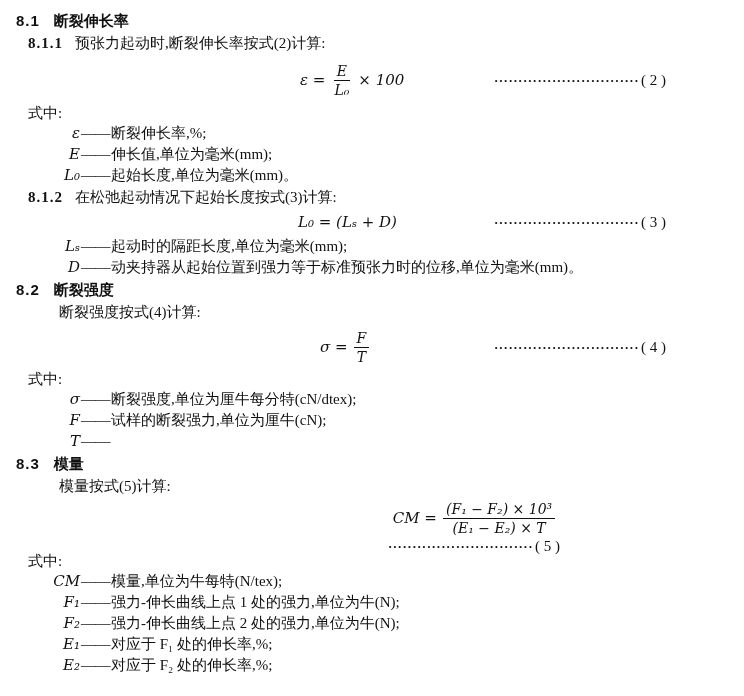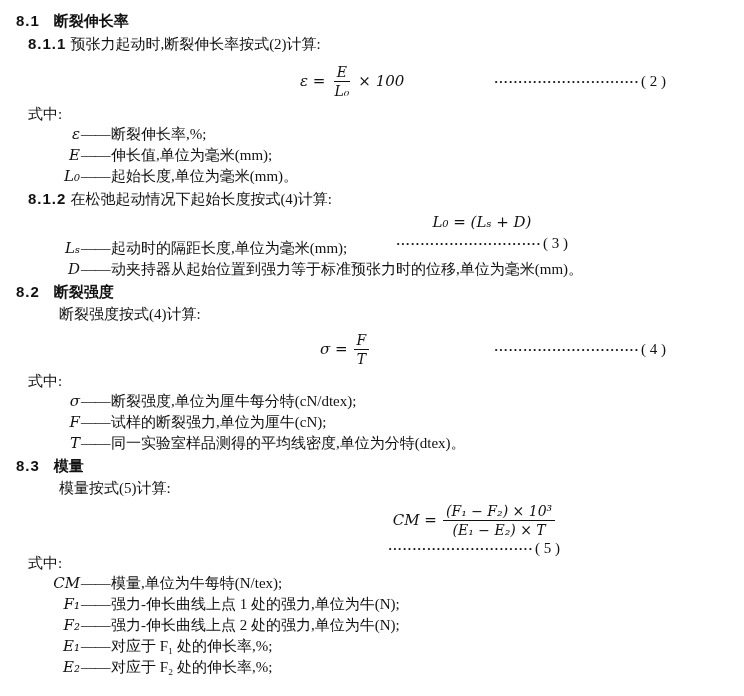--- a/index.html
+++ b/index.html
@@ -24,37 +24,37 @@
     line-height: 23px;
     font-family: "Liberation Sans", "DejaVu Sans", sans-serif;
     font-weight: bold;
     font-size: 15px;
   }
   .heading .no { margin-right: 14px; letter-spacing: 1px; }
 
   
   .clause { padding-left: 28px; line-height: 23px; }
   .clause .no {
-    font-family: Liberation Sans, sans-serif;
+    font-family: Liberation Serif, serif;
     font-weight: bold;
-    margin-right: 4px;
+    margin-right: 12px;
     letter-spacing: 1px;
   }
 
   .intro { padding-left: 59px; line-height: 22px; }
 
   
   .formula-row {
     display: flex;
     align-items: center;
     justify-content: space-between;
     padding-right: 78px;
   }
   .f2 { padding-left: 300px; margin: 5px 0 3px; height: 40px; }
-  .f3 { padding-left: 298px; margin: 1px 0 2px; height: 24px; flex-direction: column; }
+  .f3 { padding-left: 298px; margin: 1px 0 2px; height: 24px; }
   .f4 { padding-left: 320px; margin: 5px 0 3px; height: 38px; }
   .f5 { padding-left: 282px; margin: 4px 0 4px; height: 46px; flex-direction: column; }
 
   .formula {
     display: inline-flex;
     align-items: center;
     gap: 6px;
     font-style: italic;
     font-family: "DejaVu Serif", "Liberation Serif", serif;
     font-size: 15px;
@@ -130,21 +130,21 @@
     <span class="def-dash">——</span>
     <span class="def-desc">伸长值,单位为毫米(mm);</span>
   </div>
   <div class="def-line">
     <span class="def-sym">L₀</span>
     <span class="def-dash">——</span>
     <span class="def-desc">起始长度,单位为毫米(mm)。</span>
   </div>
 
   <div class="clause">
-    <span class="no">8.1.2</span><span>在松弛起动情况下起始长度按式(4)计算:</span>
+    <span class="no">8.1.2</span><span>在松弛起动情况下起始长度按式(3)计算:</span>
   </div>
 
   <div class="formula-row f3">
     <span class="formula">
       <span>L₀ = (Lₛ + D)</span>
     </span>
     <span class="eq-right">
       <span class="leader">······························</span>
       <span class="eqno">( 3 )</span>
     </span>
@@ -187,21 +187,20 @@
     <span class="def-desc">断裂强度,单位为厘牛每分特(cN/dtex);</span>
   </div>
   <div class="def-line">
     <span class="def-sym">F</span>
     <span class="def-dash">——</span>
     <span class="def-desc">试样的断裂强力,单位为厘牛(cN);</span>
   </div>
   <div class="def-line">
     <span class="def-sym">T</span>
     <span class="def-dash">——</span>
-    <span class="def-desc">同一实验室样品测得的平均线密度,单位为分特(dtex)。</span>
   </div>
 
   <div class="heading">
     <span class="no">8.3</span><span>模量</span>
   </div>
   <div class="intro">模量按式(5)计算:</div>
 
   <div class="formula-row f5">
     <span class="formula">
       <span>CM =</span>

